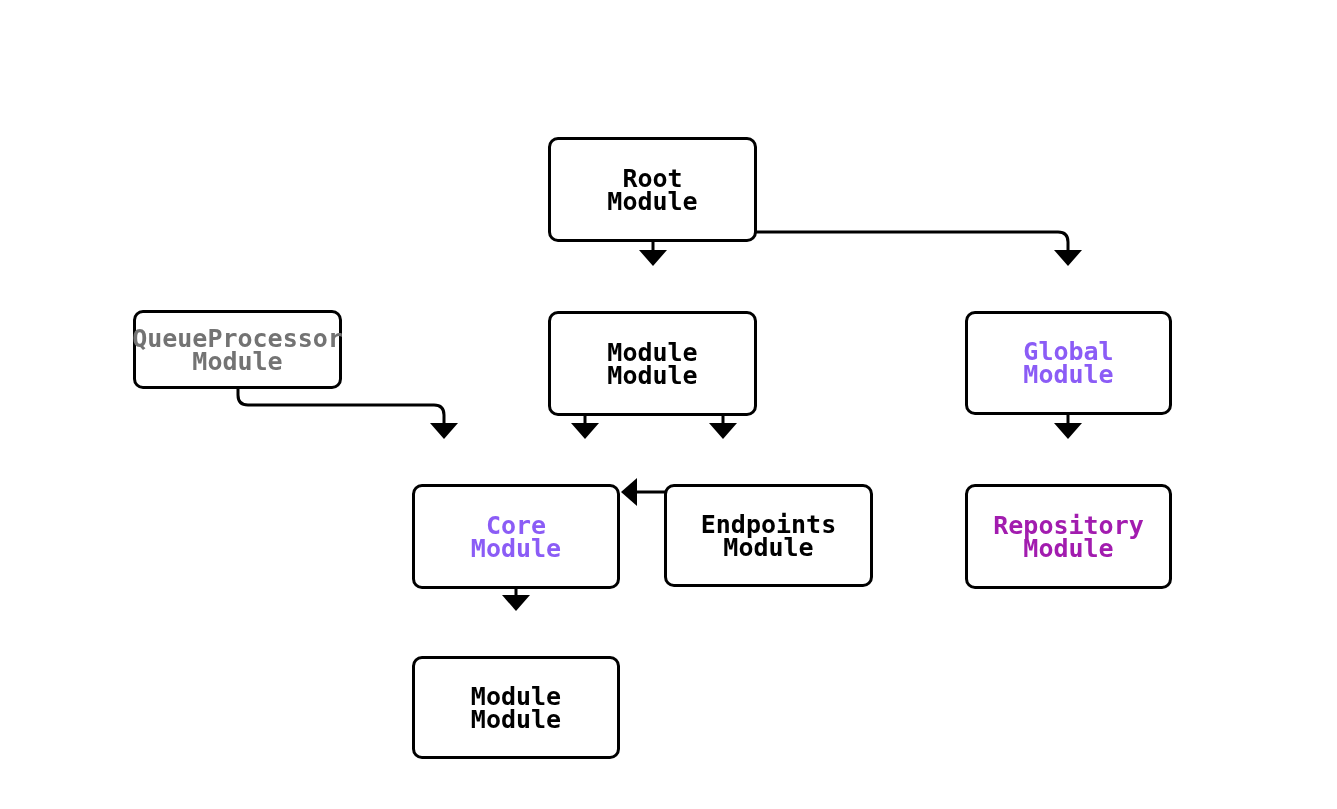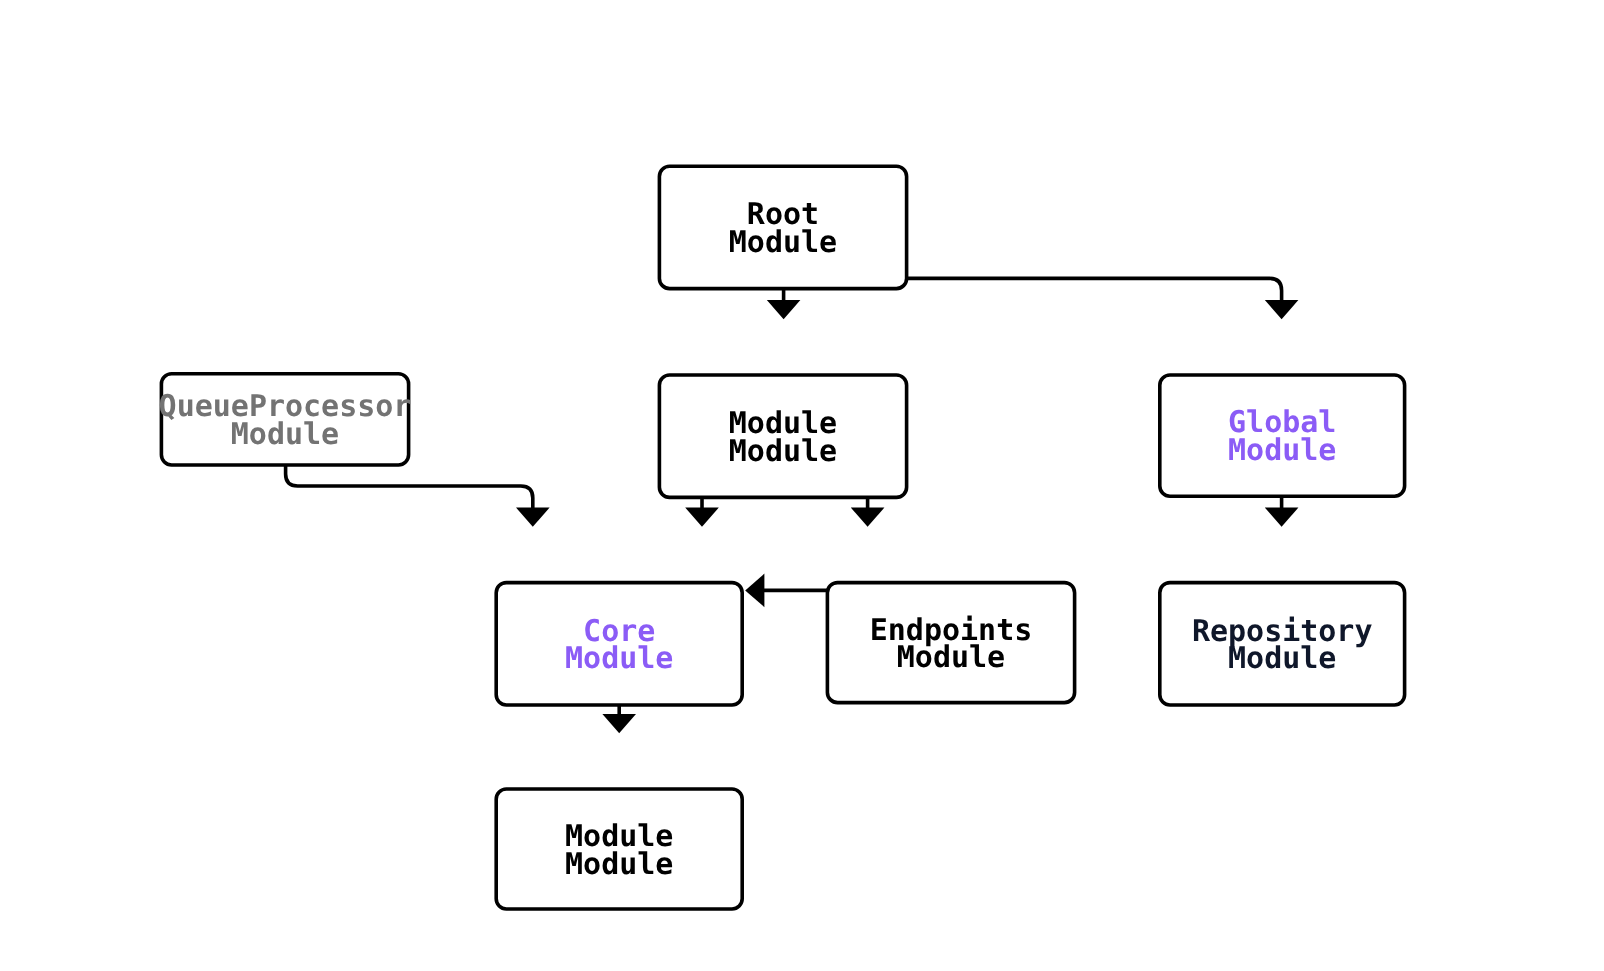--- a/index.html
+++ b/index.html
@@ -64,16 +64,16 @@
       <polygon points="1068,439 1054,423 1082,423" fill="#000000"></polygon>
       <path d="M 516 545 L 516 597" fill="none" stroke="#000000" stroke-width="3" stroke-linecap="square"></path>
       <polygon points="516,611 502,595 530,595" fill="#000000"></polygon>
     </svg>
 
 <div class="node" style="left: 548px; top: 93px; width: 209px; height: 105px; background: rgb(255, 255, 255); border-color: rgb(0, 0, 0); color: rgb(0, 0, 0);"><div>Root</div><div>Module</div></div>
     <div class="node" style="left: 133px; top: 266px; width: 209px; height: 79px; background: rgb(255, 255, 255); border-color: rgb(0, 0, 0); color: #737373;"><div>QueueProcessor</div><div>Module</div></div>
     <div class="node" style="left: 548px; top: 267px; width: 209px; height: 105px; background: rgb(255, 255, 255); border-color: rgb(0, 0, 0); color: rgb(0, 0, 0);"><div>Module</div><div>Module</div></div>
     <div class="node" style="left: 965px; top: 267px; width: 207px; height: 104px; background: rgb(255, 255, 255); border-color: rgb(0, 0, 0); color: #8b5cf6;"><div>Global</div><div>Module</div></div>
     <div class="node" style="left: 412px; top: 440px; width: 208px; height: 105px; background: rgb(255, 255, 255); border-color: rgb(0, 0, 0); color: #8b5cf6;"><div>Core</div><div>Module</div></div>
-    <div class="node" style="left: 688px; top: 440px; width: 209px; height: 103px; background: rgb(255, 255, 255); border-color: rgb(0, 0, 0); color: rgb(0, 0, 0);"><div>Endpoints</div><div>Module</div></div>
-    <div class="node" style="left: 965px; top: 440px; width: 207px; height: 105px; background: rgb(255, 255, 255); border-color: rgb(0, 0, 0); color: #0f172a;"><div>Repository</div><div>Module</div></div>
+    <div class="node" style="left: 664px; top: 440px; width: 209px; height: 103px; background: rgb(255, 255, 255); border-color: rgb(0, 0, 0); color: rgb(0, 0, 0);"><div>Endpoints</div><div>Module</div></div>
+    <div class="node" style="left: 965px; top: 440px; width: 207px; height: 105px; background: rgb(255, 255, 255); border-color: rgb(0, 0, 0); color: #a21caf;"><div>Repository</div><div>Module</div></div>
     <div class="node" style="left: 412px; top: 612px; width: 208px; height: 103px; background: rgb(255, 255, 255); border-color: rgb(0, 0, 0); color: rgb(0, 0, 0);"><div>Module</div><div>Module</div></div>
   </div>
 
 </body></html>

